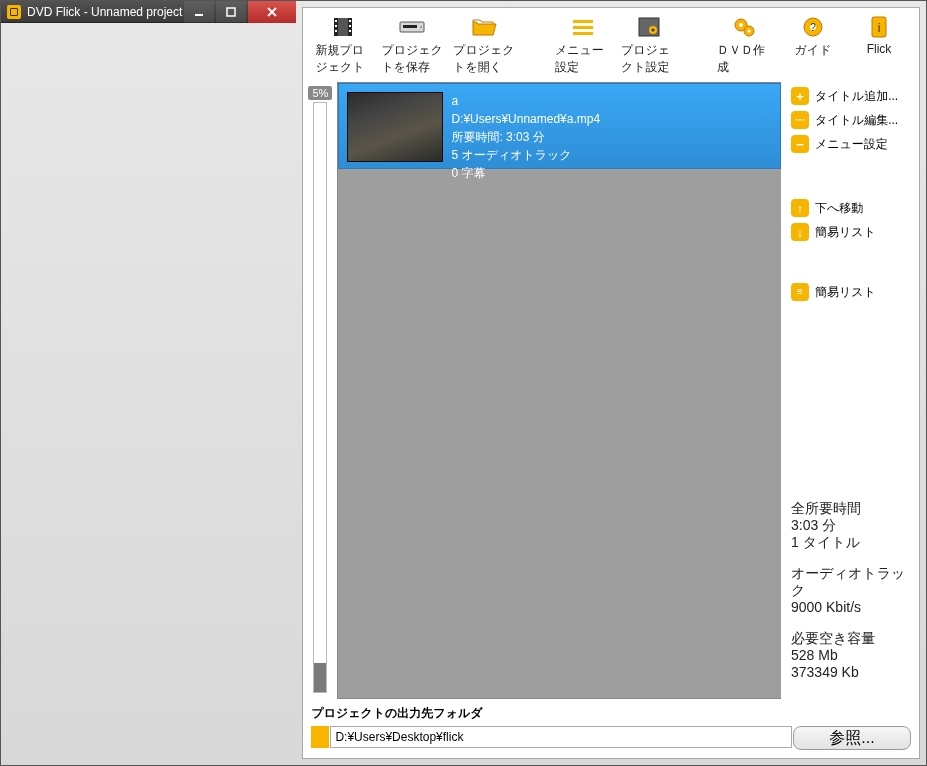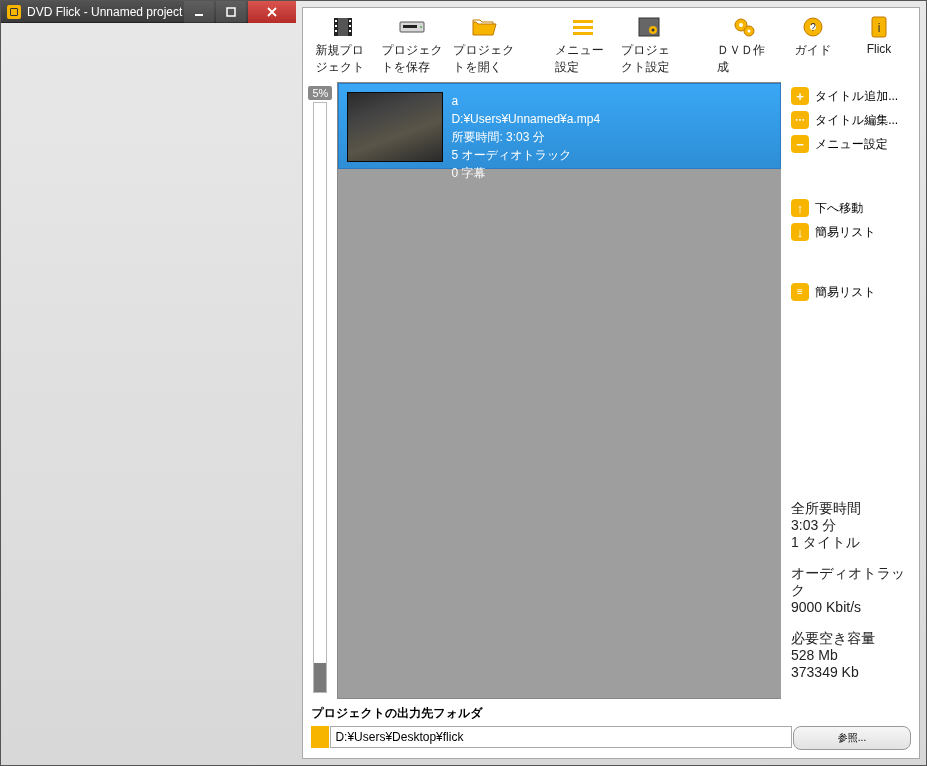--- a/index.html
+++ b/index.html
@@ -44,21 +44,21 @@
 .sgap2 { height: 36px; }
 .sflex { flex: 1; }
 .stats { font-size: 14px; line-height: 17px; color: #222; }
 .stats .block { margin-bottom: 14px; }
 
 .footer { padding: 4px 8px 8px; }
 .footer .lbl { font-size: 12px; font-weight: bold; padding: 2px 0 4px; }
 .footer .row { display: flex; align-items: flex-start; gap: 1px; }
 .footer .marker { width: 18px; height: 22px; background: #f8b500; }
 .footer input { flex: 1; height: 22px; font-size: 12px; padding: 2px 4px; border: 1px solid #aaa; background: #fff; }
-.footer button { width: 118px; height: 24px; font-size: 10px; background: linear-gradient(#f6f6f6,#e2e2e2); border: 1px solid #999; border-radius: 8px; cursor: default; }
+.footer button { width: 118px; height: 24px; font-size: 16px; background: linear-gradient(#f6f6f6,#e2e2e2); border: 1px solid #999; border-radius: 8px; cursor: default; }
 
 svg { display: block; }
 </style>
 </head>
 <body>
 
 <div class="window">
 
   <div class="titlebar">
     <span class="app-icon"></span>

